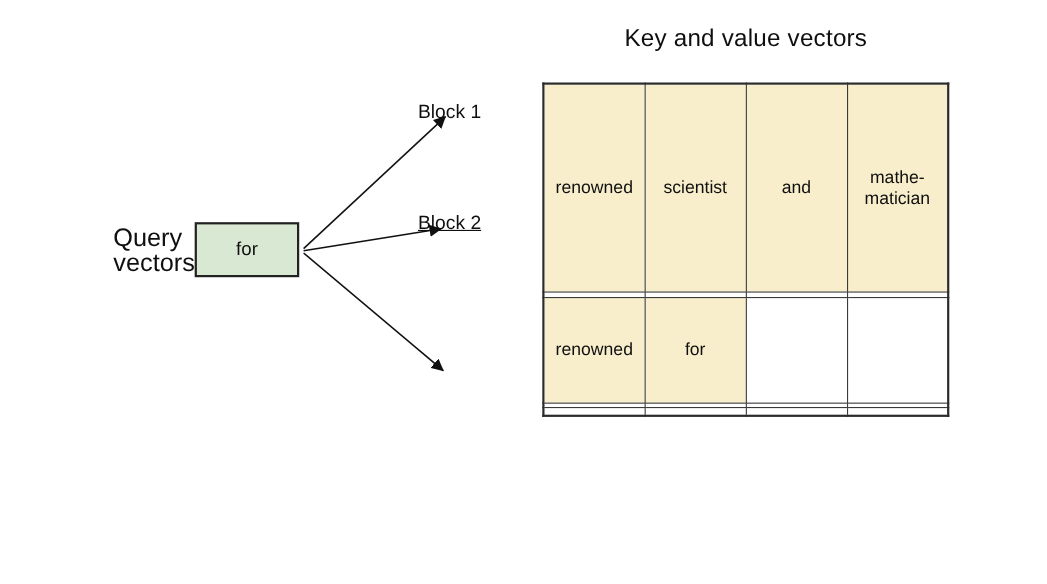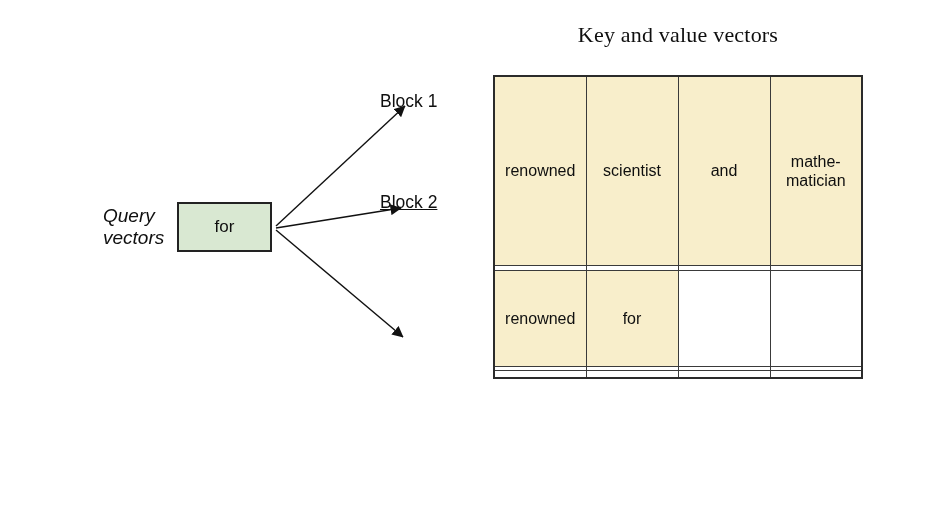--- a/index.html
+++ b/index.html
@@ -18,32 +18,30 @@
     color:var(--text);
     overflow:hidden;
   }
   .title{
     position:absolute;
     left:493px;top:22px;width:370px;
     text-align:center;
     font-size:22px;
     letter-spacing:0.2px;
     color:var(--text);
-    font-family:Liberation Serif, serif;
   }
   .arrows{
     position:absolute;left:0;top:0;width:952px;height:531px;
     pointer-events:none;
   }
   .query-label{
     position:absolute;
     left:103px;top:205px;
-    font-size:19px;line-height:22px;
+    font-size:23px;line-height:22px;
     text-align:left;
-    font-style:italic;
   }
   .query-box{
     position:absolute;
     left:177px;top:202px;width:95px;height:50px;
     box-sizing:border-box;
     background:var(--query-box-fill);
     border:2px solid #222222;
     display:flex;align-items:center;justify-content:center;
     font-size:17px;
   }

